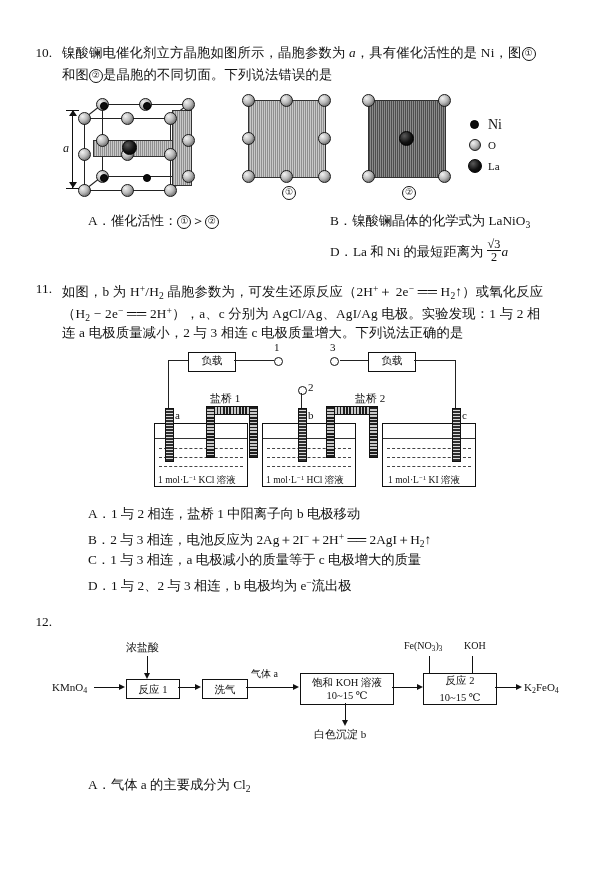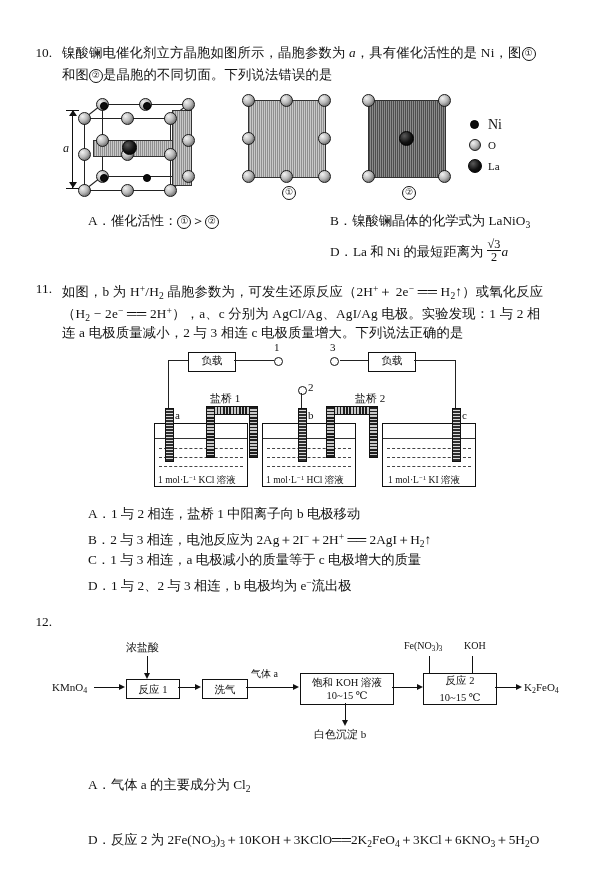--- a/index.html
+++ b/index.html
@@ -309,18 +309,15 @@
       <div>10~15 ℃</div>
     </div>
     <div class="fline" style="left:443px;top:47px;width:22px;height:1.2px;"></div>
     <div class="arrh" style="left:464px;top:43.5px;"></div>
     <div class="lbl" style="left:472px;top:42px;font-size:11px;"><span>K</span><sub>2</sub><span>FeO</span><sub>4</sub></div>
   </div>
 
   <div class="opt" style="left:88px;top:726px;margin-top:48px;">
     <span>A．气体 a 的主要成分为 Cl</span><sub>2</sub>
   </div>
-  <div class="opt" style="left:88px;top:829px;">
-    <span>D．反应 2 为 2Fe(NO</span><sub>3</sub><span>)</span><sub>3</sub><span>＋10KOH＋3KClO══2K</span><sub>2</sub><span>FeO</span><sub>4</sub><span>＋3KCl＋6KNO</span><sub>3</sub><span>＋5H</span><sub>2</sub><span>O</span>
-  </div>
 
 
 </div>
 
 </body></html>

